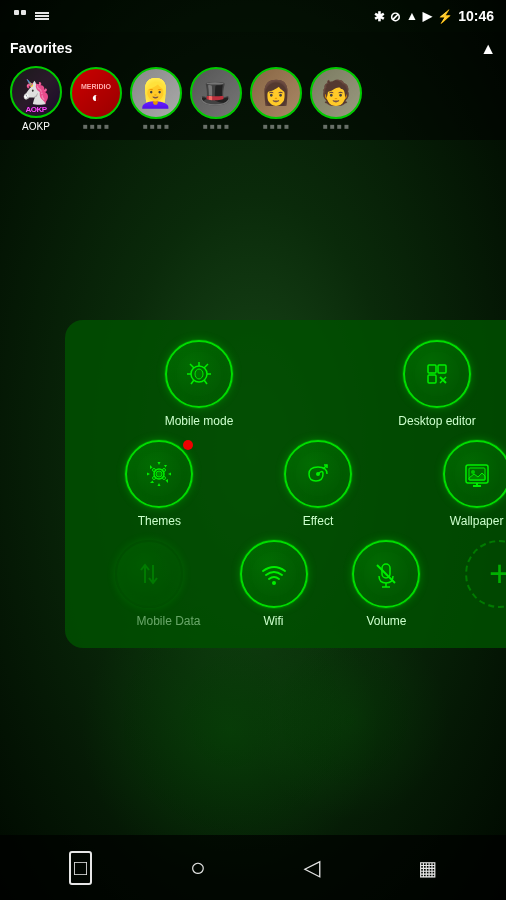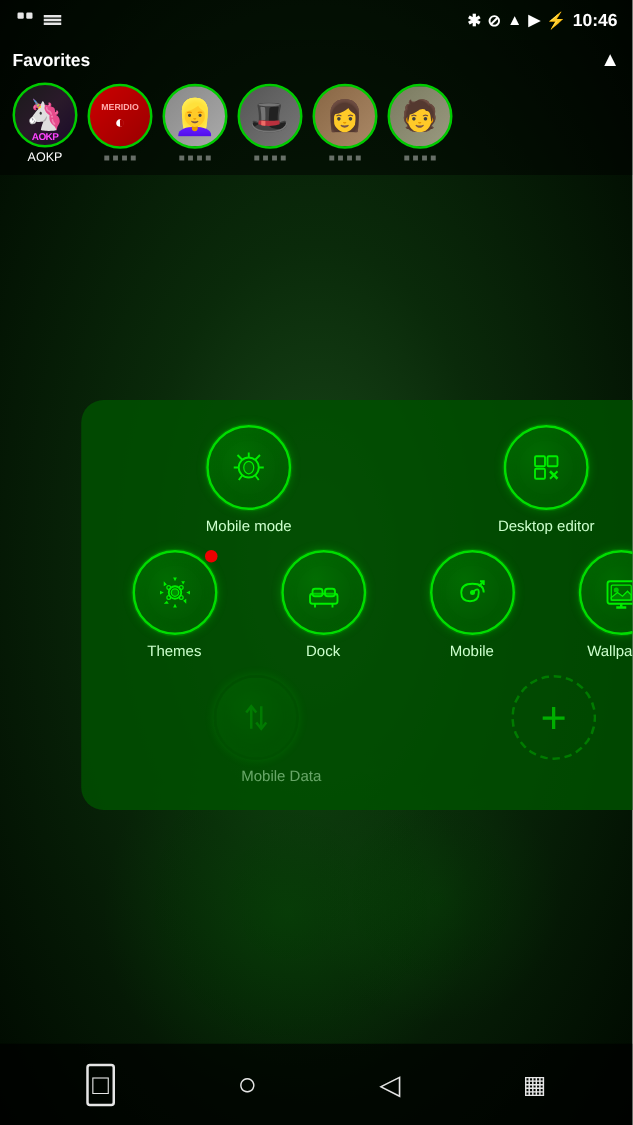--- a/index.html
+++ b/index.html
@@ -419,47 +419,33 @@
 
           <circle cx="12" cy="13" r="1.5" stroke="#00ee00" stroke-width="1" fill="none"></circle>
           <circle cx="22" cy="13" r="1.5" stroke="#00ee00" stroke-width="1" fill="none"></circle>
           <circle cx="12" cy="21" r="1.5" stroke="#00ee00" stroke-width="1" fill="none"></circle>
           <circle cx="22" cy="21" r="1.5" stroke="#00ee00" stroke-width="1" fill="none"></circle>
         </svg>
       </div>
       <span class="panel-item-label">Themes</span>
     </div>
 
-    <div class="panel-item">
-      <div class="circle-btn">
-        <div class="circle-glow-ring"></div>
-
-        <svg width="34" height="34" viewBox="0 0 34 34" fill="none">
-          <rect x="6" y="18" width="22" height="8" rx="2" stroke="#00ee00" stroke-width="1.5" fill="rgba(0,130,0,0.3)"></rect>
-          <rect x="8" y="14" width="8" height="6" rx="2" stroke="#00ee00" stroke-width="1.5" fill="rgba(0,130,0,0.3)"></rect>
-          <rect x="18" y="14" width="8" height="6" rx="2" stroke="#00ee00" stroke-width="1.5" fill="rgba(0,130,0,0.3)"></rect>
-          <line x1="10" y1="26" x2="10" y2="29" stroke="#00ee00" stroke-width="1.5"></line>
-          <line x1="24" y1="26" x2="24" y2="29" stroke="#00ee00" stroke-width="1.5"></line>
-        </svg>
-      </div>
-      <span class="panel-item-label">Dock</span>
-    </div>
 
     <div class="panel-item">
       <div class="circle-btn">
         <div class="circle-glow-ring"></div>
 
         <svg width="34" height="34" viewBox="0 0 34 34" fill="none">
           <path d="M17 17 Q22 12 22 17 Q22 24 15 24 Q8 24 8 17 Q8 10 17 10 Q26 10 26 17" stroke="#00ee00" stroke-width="1.5" fill="none"></path>
           <circle cx="17" cy="17" r="2" fill="#00ee00"></circle>
           <line x1="22" y1="12" x2="26" y2="8" stroke="#00ee00" stroke-width="1.5"></line>
           <polyline points="23,8 26,8 26,11" stroke="#00ee00" stroke-width="1.5" fill="none"></polyline>
         </svg>
       </div>
-      <span class="panel-item-label">Mobile</span>
+      <span class="panel-item-label">Effect</span>
     </div>
 
     <div class="panel-item">
       <div class="circle-btn">
         <div class="circle-glow-ring"></div>
 
         <svg width="34" height="34" viewBox="0 0 34 34" fill="none">
           <rect x="6" y="8" width="22" height="18" rx="2" stroke="#00ee00" stroke-width="1.5" fill="none"></rect>
           <rect x="9" y="11" width="16" height="12" rx="1" stroke="#00ee00" stroke-width="1" fill="rgba(0,130,0,0.2)"></rect>
           <circle cx="13" cy="15" r="2" fill="#00ee00" opacity="0.7"></circle>
@@ -479,21 +465,48 @@
         <svg width="34" height="34" viewBox="0 0 34 34" fill="none" opacity="0.5">
           <line x1="13" y1="8" x2="13" y2="26" stroke="#00ee00" stroke-width="2"></line>
           <polyline points="9,13 13,8 17,13" stroke="#00ee00" stroke-width="2" fill="none"></polyline>
           <line x1="21" y1="8" x2="21" y2="26" stroke="#00ee00" stroke-width="2"></line>
           <polyline points="17,21 21,26 25,21" stroke="#00ee00" stroke-width="2" fill="none"></polyline>
         </svg>
       </div>
       <span class="panel-item-label" style="opacity:0.5;padding-left:40px;">Mobile Data</span>
     </div>
 
-
+    <div class="panel-item">
+      <div class="circle-btn">
+        <div class="circle-glow-ring"></div>
+
+        <svg width="34" height="34" viewBox="0 0 34 34" fill="none">
+          <path d="M6 14 Q17 6 28 14" stroke="#00ee00" stroke-width="2" fill="none" stroke-linecap="round"></path>
+          <path d="M9 18 Q17 12 25 18" stroke="#00ee00" stroke-width="2" fill="none" stroke-linecap="round"></path>
+          <path d="M12 22 Q17 18 22 22" stroke="#00ee00" stroke-width="2" fill="none" stroke-linecap="round"></path>
+          <circle cx="17" cy="26" r="2" fill="#00ee00"></circle>
+        </svg>
+      </div>
+      <span class="panel-item-label">Wifi</span>
+    </div>
+
+    <div class="panel-item">
+      <div class="circle-btn">
+        <div class="circle-glow-ring"></div>
+
+        <svg width="34" height="34" viewBox="0 0 34 34" fill="none">
+          <rect x="13" y="7" width="8" height="14" rx="4" stroke="#00ee00" stroke-width="1.5" fill="rgba(0,130,0,0.2)"></rect>
+          <path d="M10 19 Q10 26 17 26 Q24 26 24 19" stroke="#00ee00" stroke-width="1.5" fill="none"></path>
+          <line x1="17" y1="26" x2="17" y2="30" stroke="#00ee00" stroke-width="1.5"></line>
+          <line x1="13" y1="30" x2="21" y2="30" stroke="#00ee00" stroke-width="1.5"></line>
+          <line x1="8" y1="8" x2="26" y2="26" stroke="#00ee00" stroke-width="2"></line>
+        </svg>
+      </div>
+      <span class="panel-item-label">Volume</span>
+    </div>
 
     <div class="panel-item">
       <div class="add-circle">
         <span style="font-size:36px;color:rgba(0,220,0,0.7);line-height:1;">+</span>
       </div>
       <span class="panel-item-label" style="opacity:0;"> </span>
     </div>
   </div>
 
 </div>

